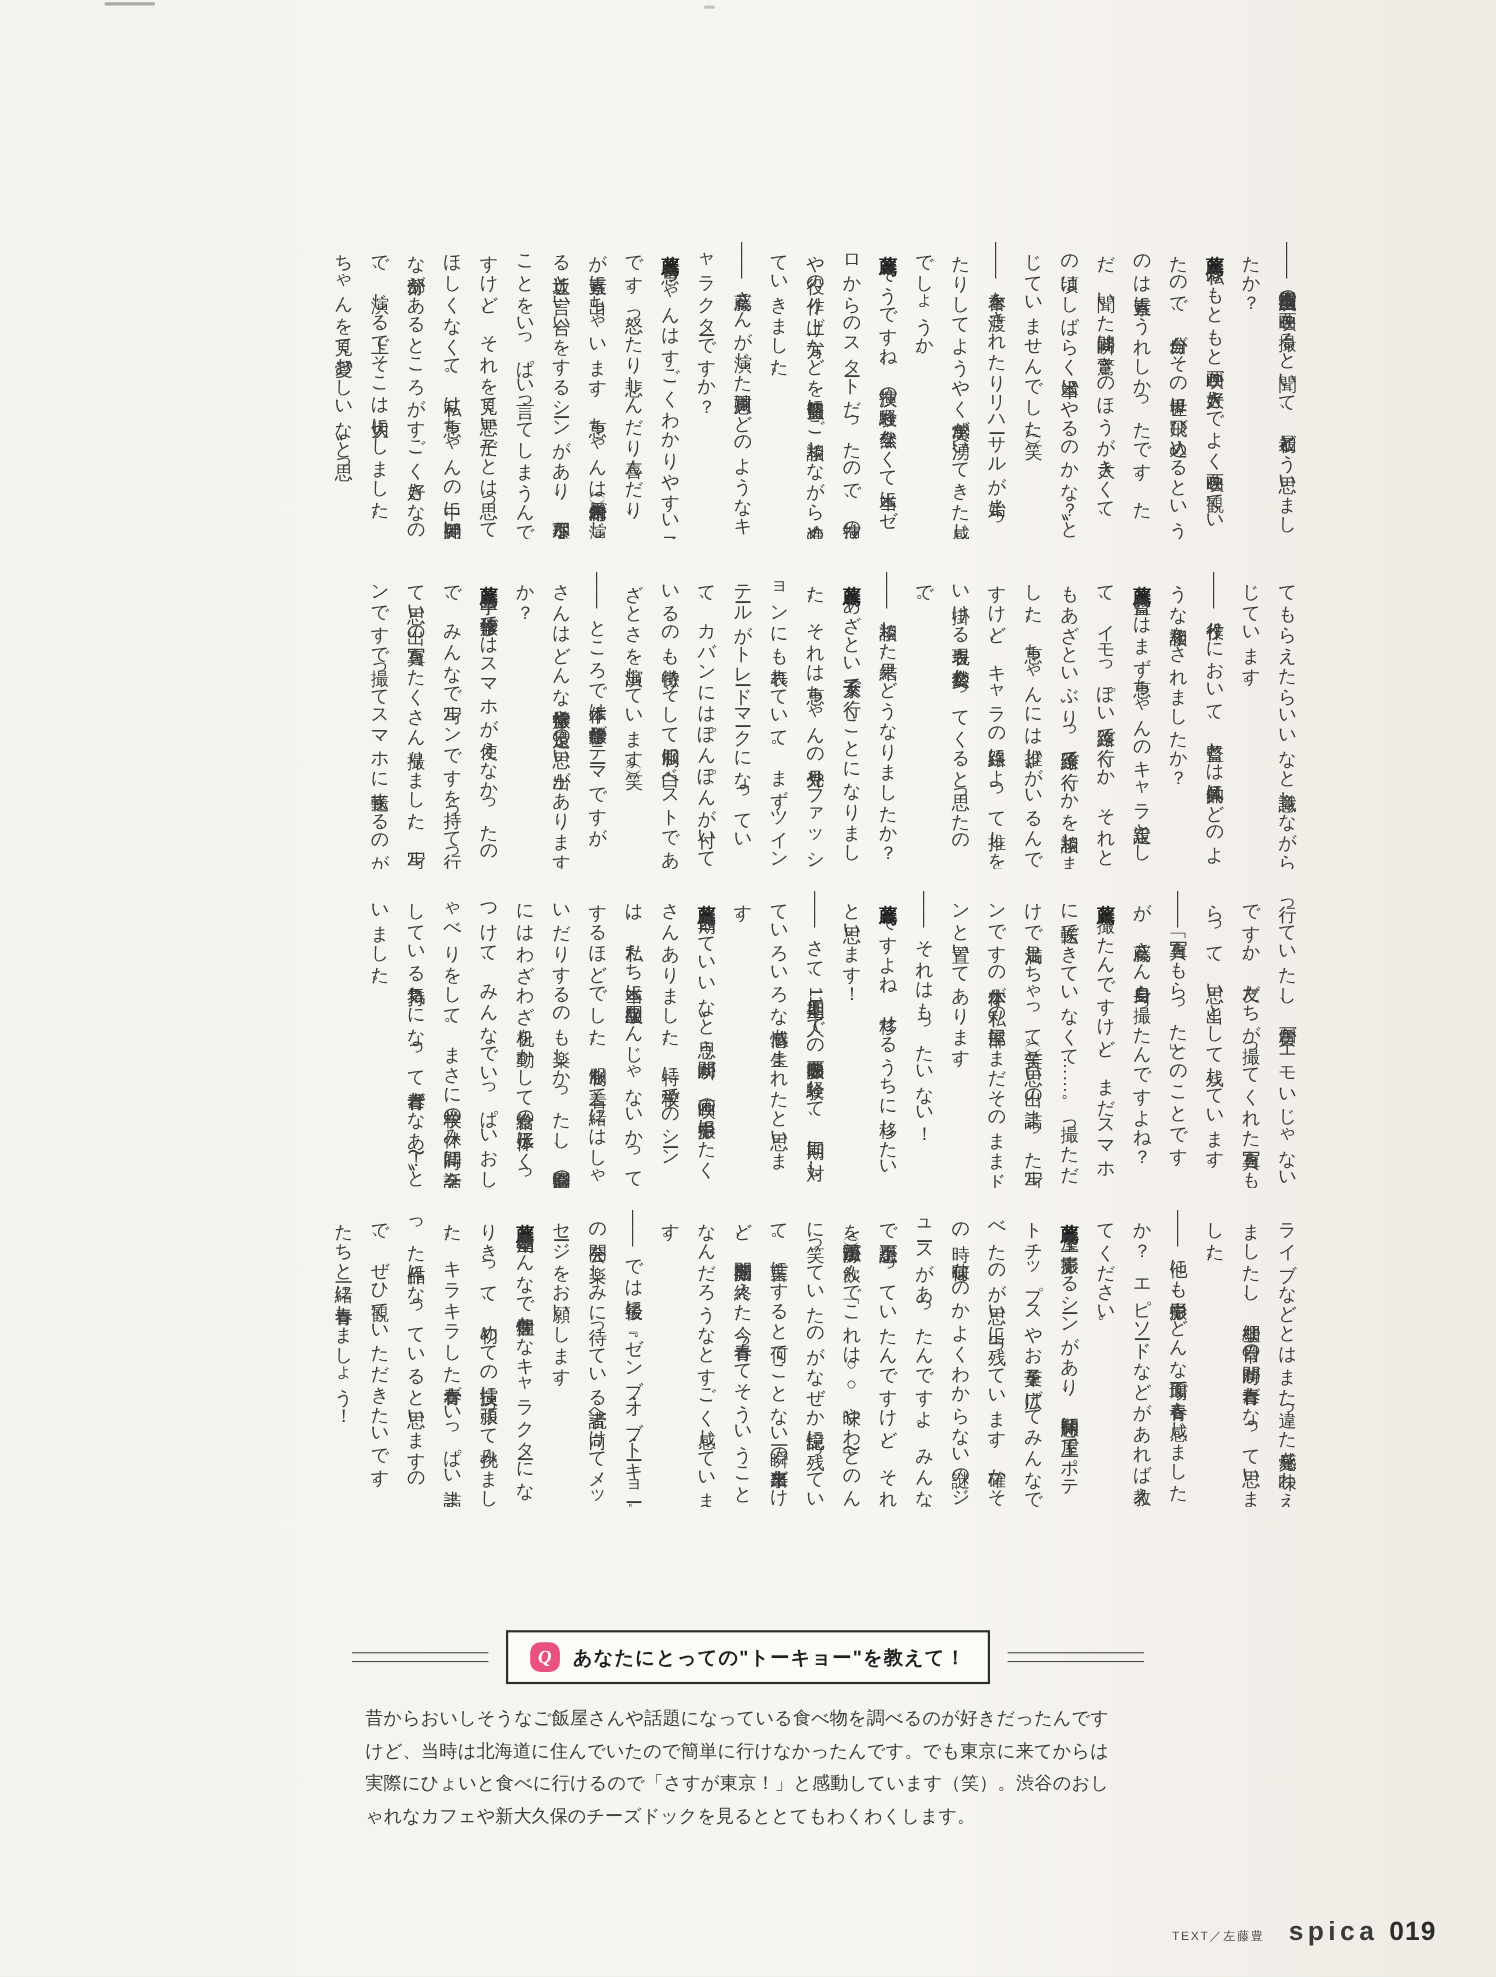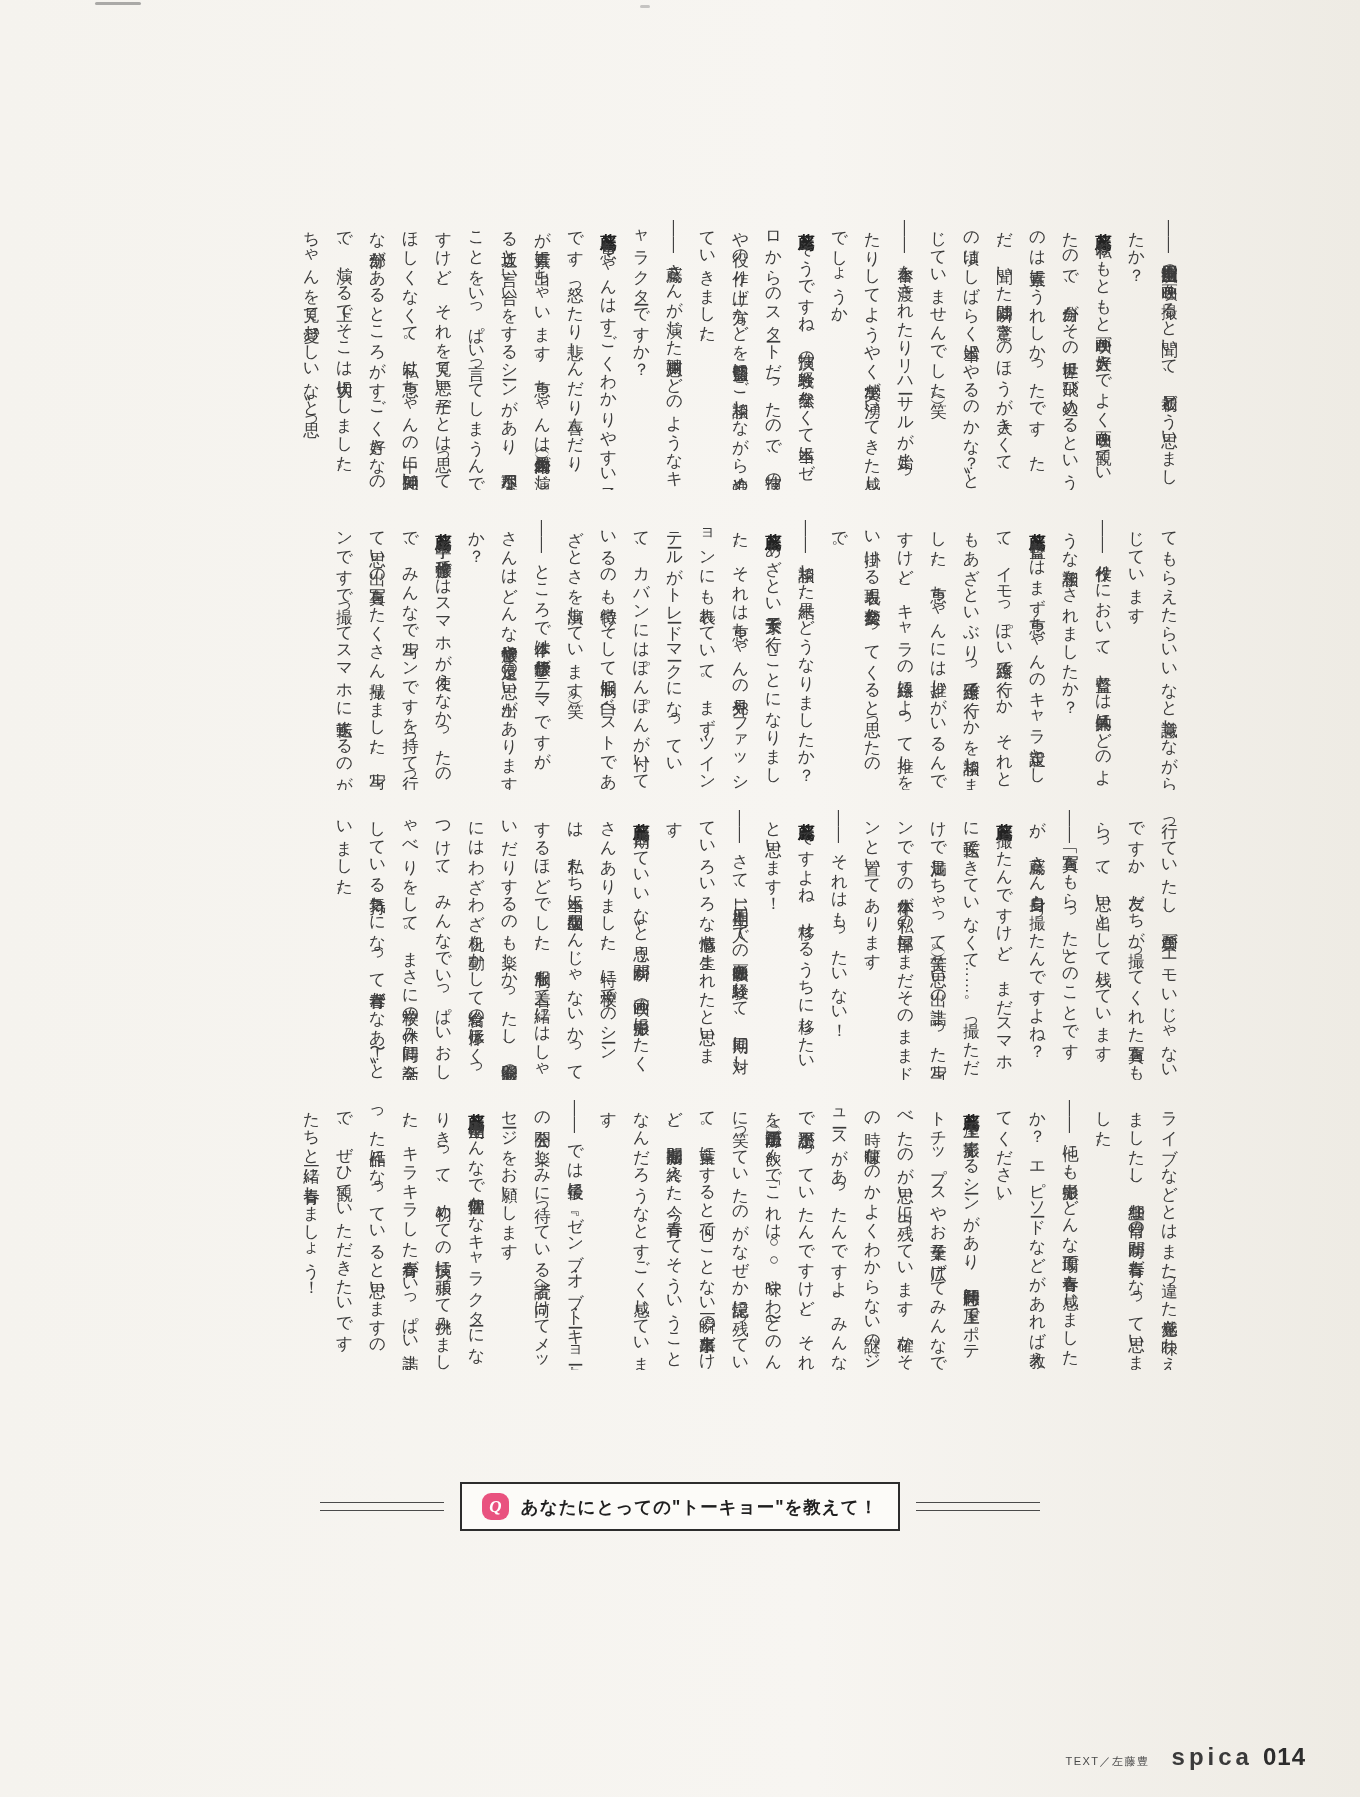--- a/index.html
+++ b/index.html
@@ -115,19 +115,20 @@
 
   <div class="q-row">
     <div class="q-rule"></div>
     <div class="q-box">
       <div class="q-badge">Q</div>
       <div class="q-title">あなたにとっての"トーキョー"を教えて！</div>
     </div>
     <div class="q-rule"></div>
   </div>
 
+  <div class="tokyo-answer">昔からおいしそうなご飯屋さんや話題になっている食べ物を調べるのが好きだったんですけど、当時は北海道に住んでいたので簡単に行けなかったんです。でも東京に来てからは実際にひょいと食べに行けるので「さすが東京！」と感動しています（笑）。渋谷のおしゃれなカフェや新大久保のチーズドックを見るととてもわくわくします。</div>
 
   <div class="footer">
     <span class="credit">TEXT／左藤豊</span>
-    <span><span class="magname">spica</span><span class="pageno">014</span></span>
+    <span><span class="magname">spica</span><span class="pageno">019</span></span>
   </div>
 
 </div>
 
 </body></html>

